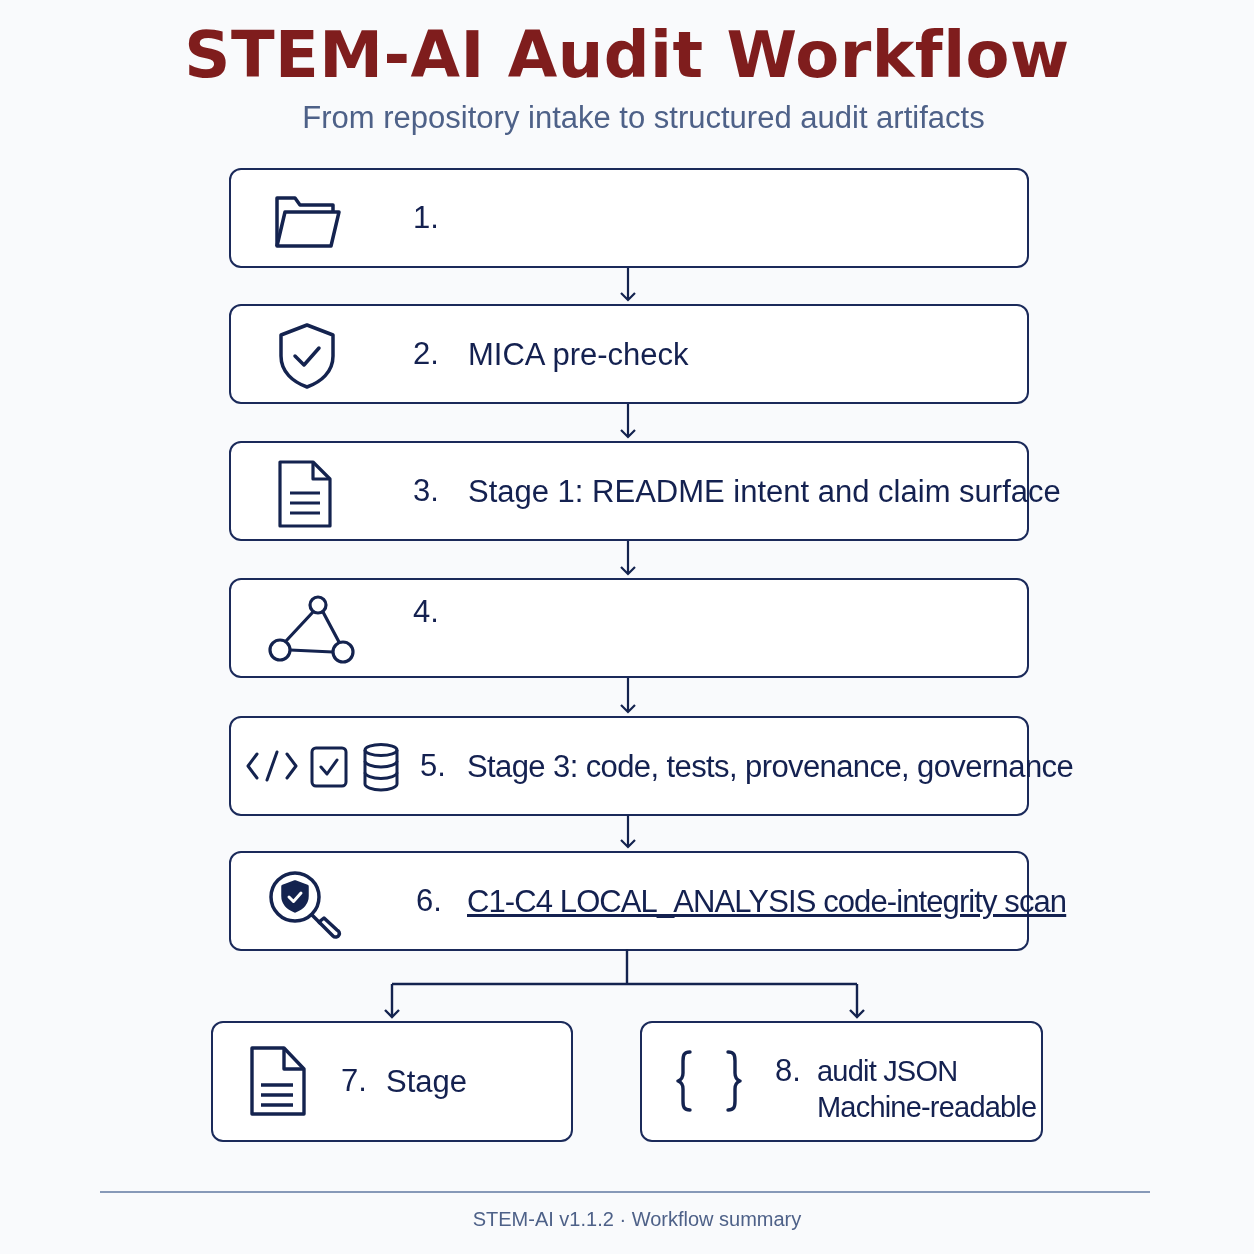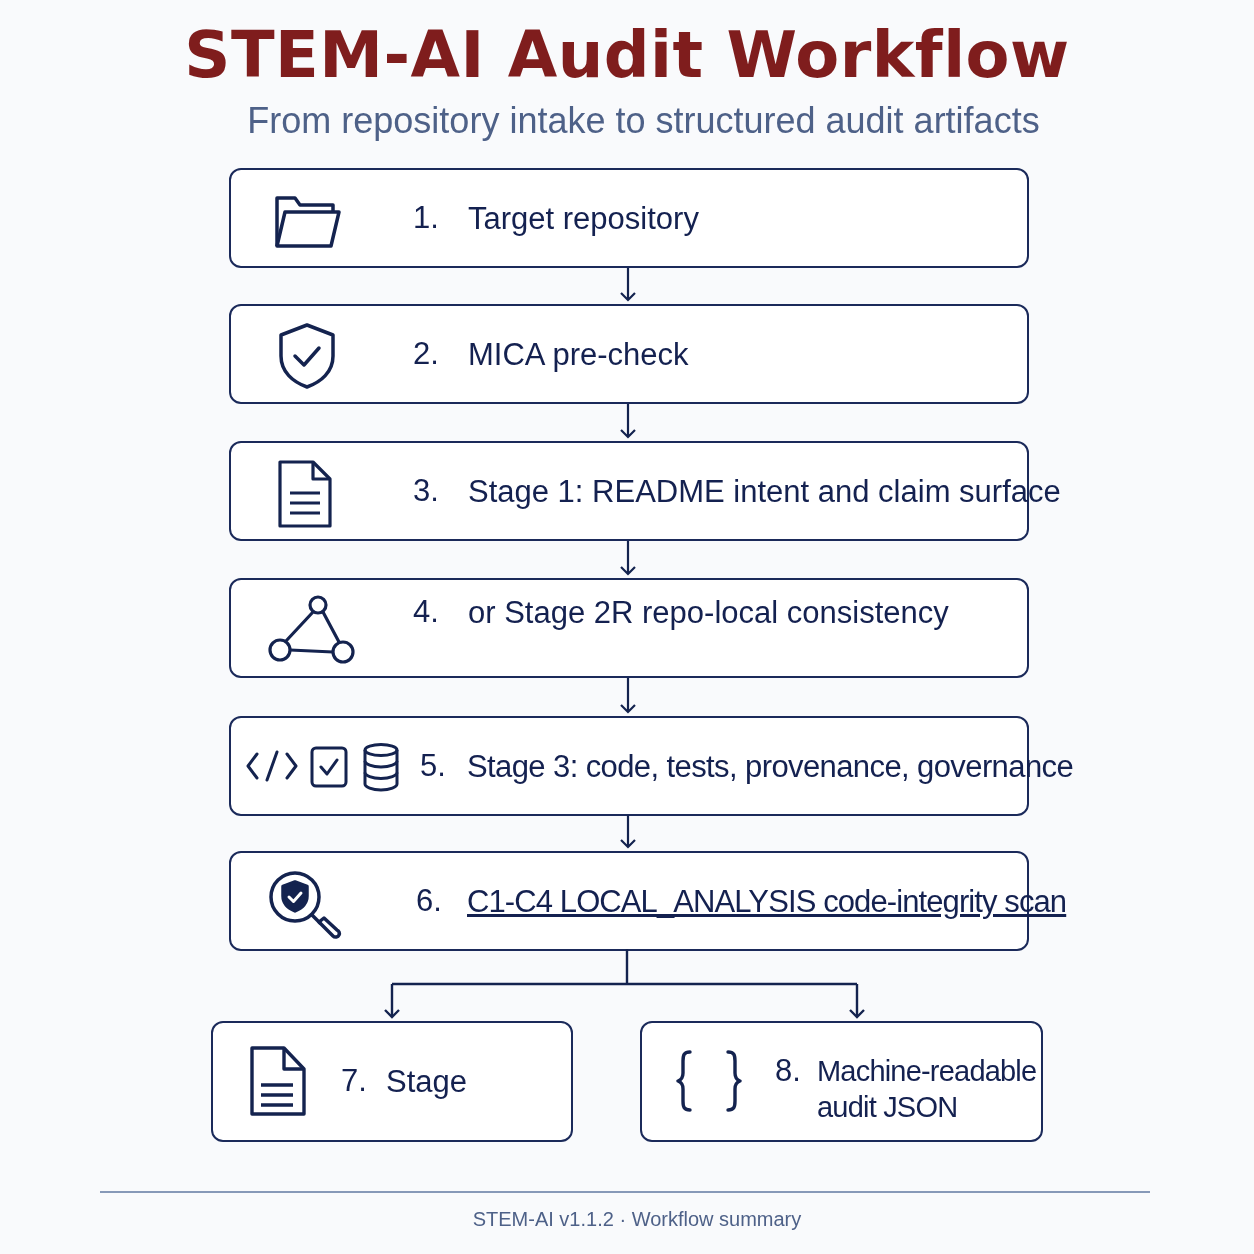--- a/index.html
+++ b/index.html
@@ -7,21 +7,21 @@
     width:1254px; height:1254px; background:#f9fafc; position:relative; overflow:hidden;
     font-family: "Liberation Sans", "DejaVu Sans", sans-serif; color:#14234f;
   }
   .title {
     position:absolute; left:0; right:0; top:18px; text-align:center;
     font-size:64px; font-weight:bold; color:#7f1d1d; letter-spacing:0.5px;
     font-family: "DejaVu Sans", sans-serif;
   }
   .subtitle {
     position:absolute; left:0; right:0; top:100px; text-align:center;
-    font-size:36px; color:#4e6188;margin-left:33px;
+    font-size:31px; color:#4e6188;margin-left:33px;
   }
   .box {
     position:absolute; background:#fff; border:2px solid #1b2a5a; border-radius:12px;
     box-sizing:border-box;
   }
   .step { left:229px; width:800px; height:100px; }
   .icon { position:absolute; }
   .icon svg { display:block; }
   .label {
     position:absolute; font-size:31px; color:#142150; white-space:nowrap;
@@ -41,21 +41,20 @@
 
 <div class="box step" style="top:168px;">
   <div class="icon" style="left:42px; top:24px;">
     <svg width="70" height="56" viewBox="0 0 70 56" fill="none" stroke="#14234f" stroke-width="3.5" stroke-linejoin="round">
       <path d="M4 52 V4 H22 L27 11 H60 V18"></path>
       <path d="M4 52 L12 18 H66 L58 52 Z"></path>
     </svg>
   </div>
   <div class="label" style="left:182px; top:30px;">
     <span class="num">1.</span>
-    <span class="txt">Target repository</span>
   </div>
 </div>
 <svg class="arrow" style="left:618px; top:268px;" width="20" height="36">
   <path d="M10 0 V32 M3 25 L10 32 L17 25" stroke="#14234f" stroke-width="2.2" fill="none"></path>
 </svg>
 
 <div class="box step" style="top:304px;">
   <div class="icon" style="left:46px; top:16px;">
     <svg width="60" height="68" viewBox="0 0 60 68" fill="none" stroke="#14234f" stroke-width="3.5" stroke-linejoin="round" stroke-linecap="round">
       <path d="M30 3 L56 13 V34 C56 50 44 60 30 65 C16 60 4 50 4 34 V13 Z"></path>
@@ -93,21 +92,20 @@
     <svg width="92" height="72" viewBox="0 0 92 72" fill="none" stroke="#14234f" stroke-width="3.2">
       <circle cx="51" cy="11" r="8"></circle>
       <circle cx="13" cy="56" r="10"></circle>
       <circle cx="76" cy="58" r="10"></circle>
       <path d="M46 18 L19 47 M56 18 L72 48 M23 56 L66 58"></path>
     </svg>
   </div>
   <div class="label" style="left:182px; top:14px;">
     <span class="num">4.</span>
     <span class="txt">
-      <span style="display:block;">or Stage 2R repo-local consistency</span>
     </span>
   </div>
 </div>
 <svg class="arrow" style="left:618px; top:678px;" width="20" height="38">
   <path d="M10 0 V34 M3 27 L10 34 L17 27" stroke="#14234f" stroke-width="2.2" fill="none"></path>
 </svg>
 
 <div class="box step" style="top:716px;">
   <div class="icon" style="left:14px; top:30px;">
     <svg width="54" height="36" viewBox="0 0 54 36" fill="none" stroke="#14234f" stroke-width="3" stroke-linecap="round" stroke-linejoin="round">
@@ -175,20 +173,20 @@
 <div class="box" style="left:640px; top:1021px; width:403px; height:121px;">
   <div class="icon" style="left:34px; top:26px;">
     <svg width="66" height="64" viewBox="0 0 66 64" fill="none" stroke="#14234f" stroke-width="3.4" stroke-linecap="round" stroke-linejoin="round">
       <path d="M14 3 C8 3 7 6 7 12 V24 C7 29 5 31 2 32 C5 33 7 35 7 40 V52 C7 58 8 61 14 61"></path>
       <path d="M52 3 C58 3 59 6 59 12 V24 C59 29 61 31 64 32 C61 33 59 35 59 40 V52 C59 58 58 61 52 61"></path>
     </svg>
   </div>
   <div class="label" style="left:133px; top:30px; font-size:29px;">
     <span class="num" style="width:42px; font-size:31px;">8.</span>
     <span class="txt" style="letter-spacing:-0.8px; line-height:36px;">
+      <span style="display:block;">audit JSON</span>
       <span style="display:block;">Machine-readable</span>
-      <span style="display:block;">audit JSON</span>
     </span>
   </div>
 </div>
 
 <div class="footer-line"></div>
 <div class="footer">STEM-AI v1.1.2  ·  Workflow summary</div>
 
 </body></html>

